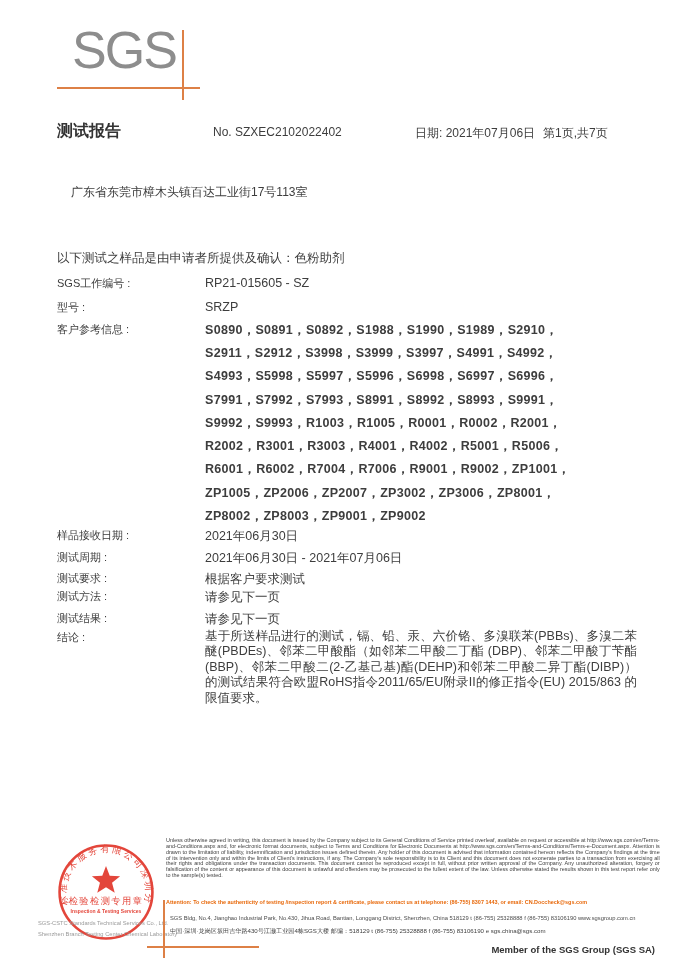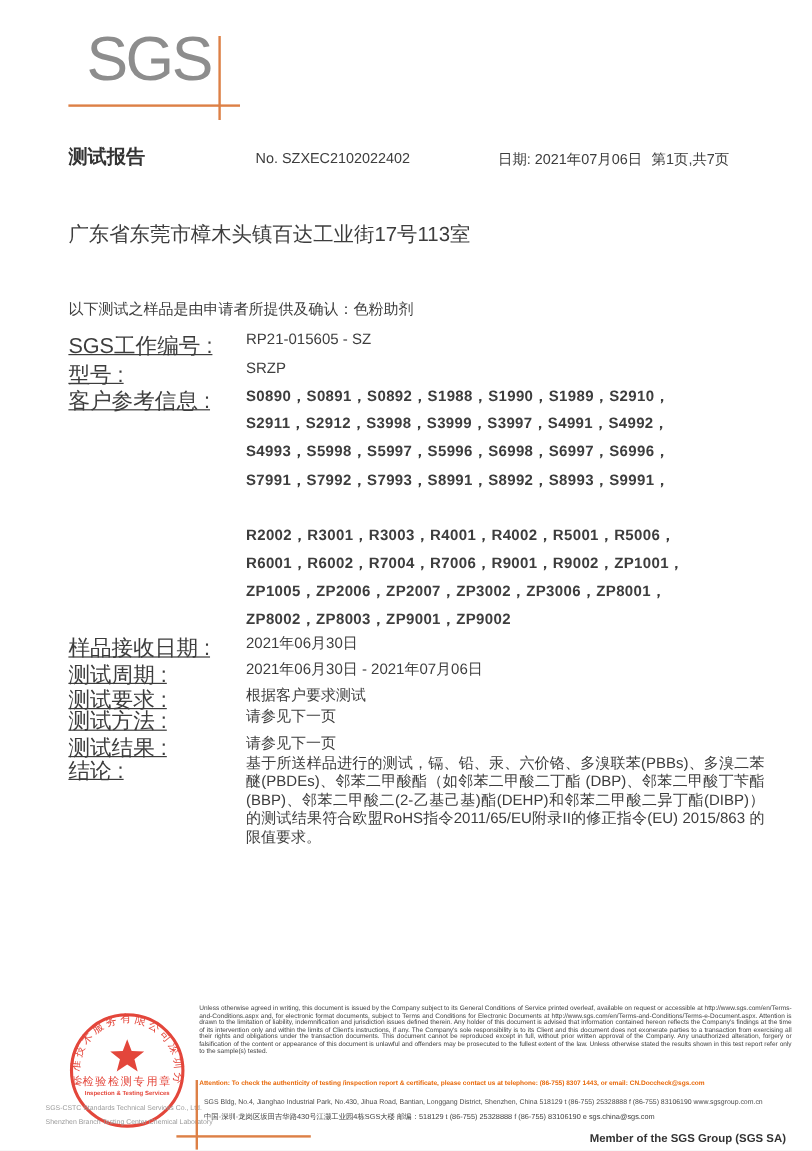--- a/index.html
+++ b/index.html
@@ -12,24 +12,24 @@
   .crop{position:absolute;background:#dd8046;}
   .logo-hline{left:57px;top:87px;width:143px;height:2px;}
   .logo-vline{left:182px;top:30px;width:2px;height:70px;}
   
   .title-cn{position:absolute;left:57px;top:121px;font-size:16px;font-weight:700;color:#333;}
   .t-no{position:absolute;left:213px;top:125px;font-size:12px;}
   .t-date{position:absolute;left:415px;top:125px;font-size:12px;}
   .t-page{position:absolute;left:543px;top:125px;font-size:12px;}
   
   .co{position:absolute;left:57px;top:158px;font-size:12.5px;}
-  .addr{position:absolute;left:57px;top:184px;font-size:17px;}
+  .addr{position:absolute;left:71px;top:184px;font-size:12px;}
   
   .intro{position:absolute;left:57px;top:250px;font-size:12.5px;}
-  .lbl{position:absolute;left:57px;font-size:18px;white-space:nowrap;text-decoration:underline;}
+  .lbl{position:absolute;left:57px;font-size:11px;white-space:nowrap;}
   .val{position:absolute;left:205px;font-size:12.5px;white-space:nowrap;}
   .refline{position:absolute;left:205px;font-size:12.5px;letter-spacing:.3px;white-space:nowrap;font-weight:bold;}
   .conclusion{position:absolute;left:205px;top:629px;width:432px;font-size:12.5px;line-height:15.4px;text-align:justify;}
   
   .seal{position:absolute;left:54px;top:840px;width:104px;height:104px;opacity:.88;}
   .gray-co{position:absolute;left:38px;color:#9a9a9a;font-size:8px;line-height:8px;transform:scale(.72);transform-origin:0 0;white-space:nowrap;}
   .fineprint{position:absolute;left:166px;top:838px;width:726px;font-size:8px;line-height:8.6px;color:#3f3f3f;text-align:justify;transform:scale(.68);transform-origin:0 0;}
   .attention{position:absolute;left:166px;top:900px;width:726px;font-size:8px;line-height:8.8px;font-weight:700;color:#e8690b;transform:scale(.68);transform-origin:0 0;}
   .addr-en{position:absolute;left:170px;top:915px;font-size:8px;color:#4a4a4a;transform:scale(.72);transform-origin:0 0;white-space:nowrap;}
   .addr-cn{position:absolute;left:170px;top:927px;font-size:8.5px;color:#3f3f3f;transform:scale(.72);transform-origin:0 0;white-space:nowrap;}
@@ -59,20 +59,21 @@
   <div class="val" style="top:276px">RP21-015605 - SZ</div>
 
   <div class="lbl" style="top:300px">型号 :</div>
   <div class="val" style="top:300px">SRZP</div>
 
   <div class="lbl" style="top:322px">客户参考信息 :</div>
   <div class="refline" style="top:322px">S0890，S0891，S0892，S1988，S1990，S1989，S2910，</div>
   <div class="refline" style="top:345px">S2911，S2912，S3998，S3999，S3997，S4991，S4992，</div>
   <div class="refline" style="top:368px">S4993，S5998，S5997，S5996，S6998，S6997，S6996，</div>
   <div class="refline" style="top:392px">S7991，S7992，S7993，S8991，S8992，S8993，S9991，</div>
+  <div class="refline" style="top:415px">S9992，S9993，R1003，R1005，R0001，R0002，R2001，</div>
   <div class="refline" style="top:438px">R2002，R3001，R3003，R4001，R4002，R5001，R5006，</div>
   <div class="refline" style="top:461px">R6001，R6002，R7004，R7006，R9001，R9002，ZP1001，</div>
   <div class="refline" style="top:485px">ZP1005，ZP2006，ZP2007，ZP3002，ZP3006，ZP8001，</div>
   <div class="refline" style="top:508px">ZP8002，ZP8003，ZP9001，ZP9002</div>
 
   <div class="lbl" style="top:528px">样品接收日期 :</div>
   <div class="val" style="top:528px">2021年06月30日</div>
 
   <div class="lbl" style="top:550px">测试周期 :</div>
   <div class="val" style="top:550px">2021年06月30日 - 2021年07月06日</div>

